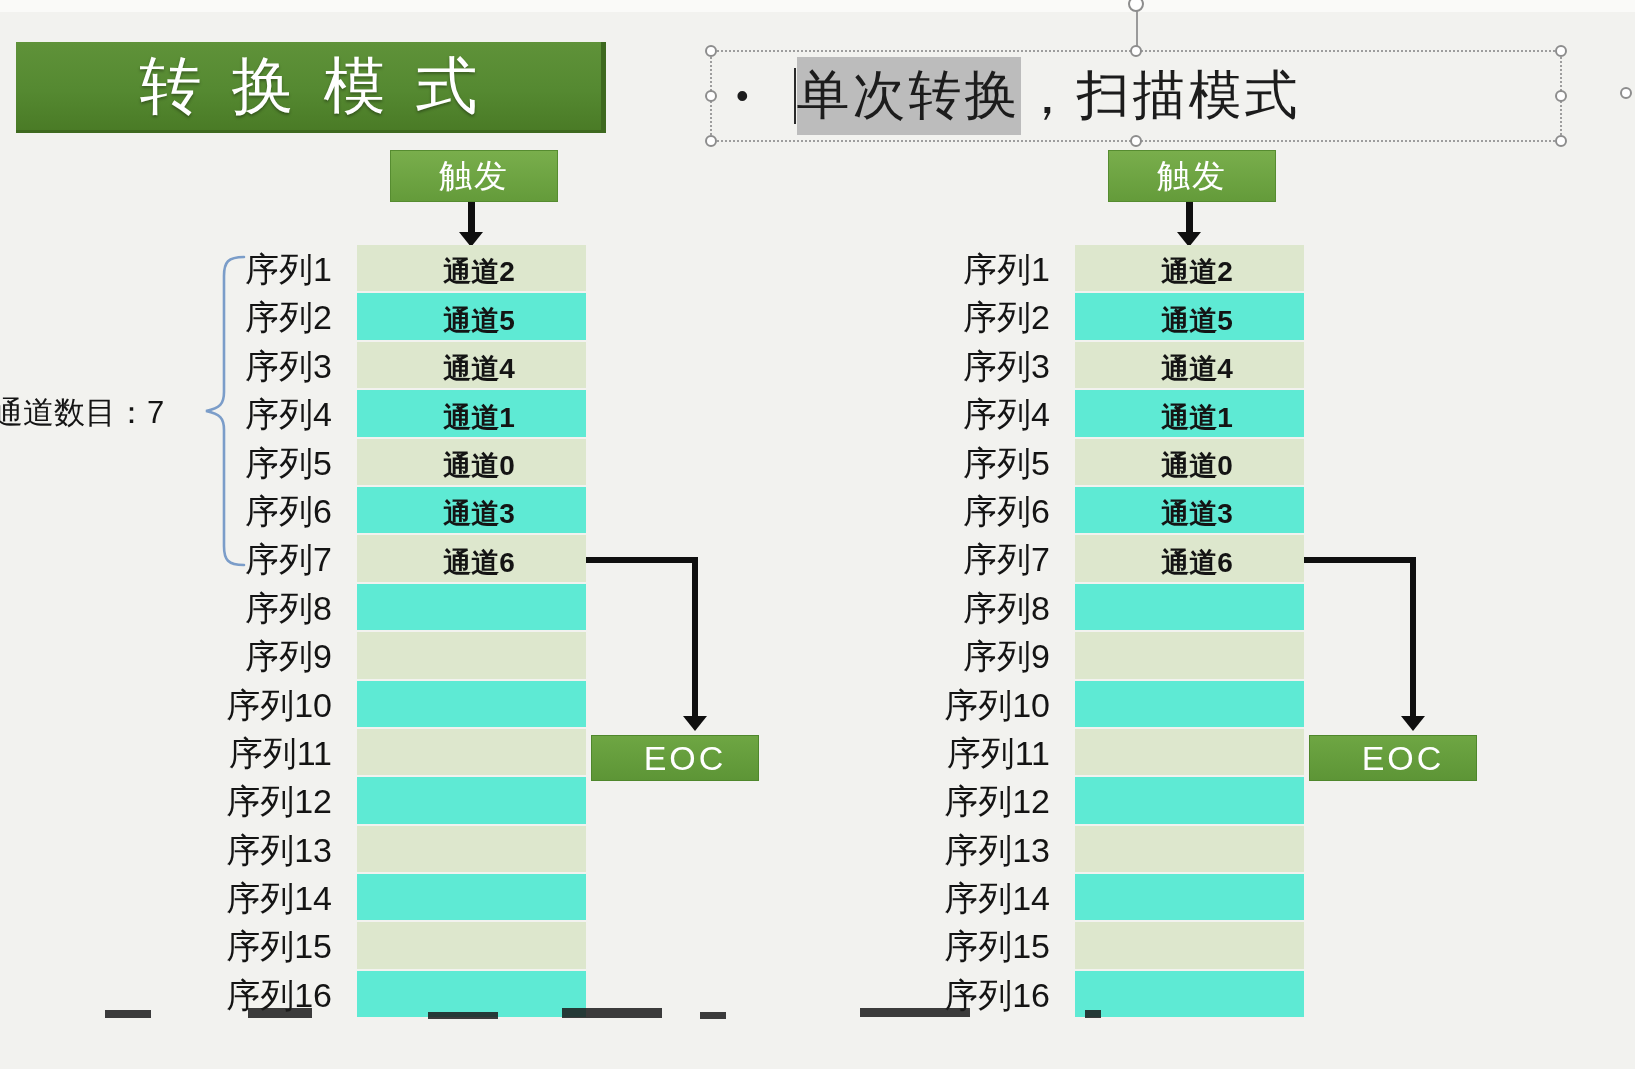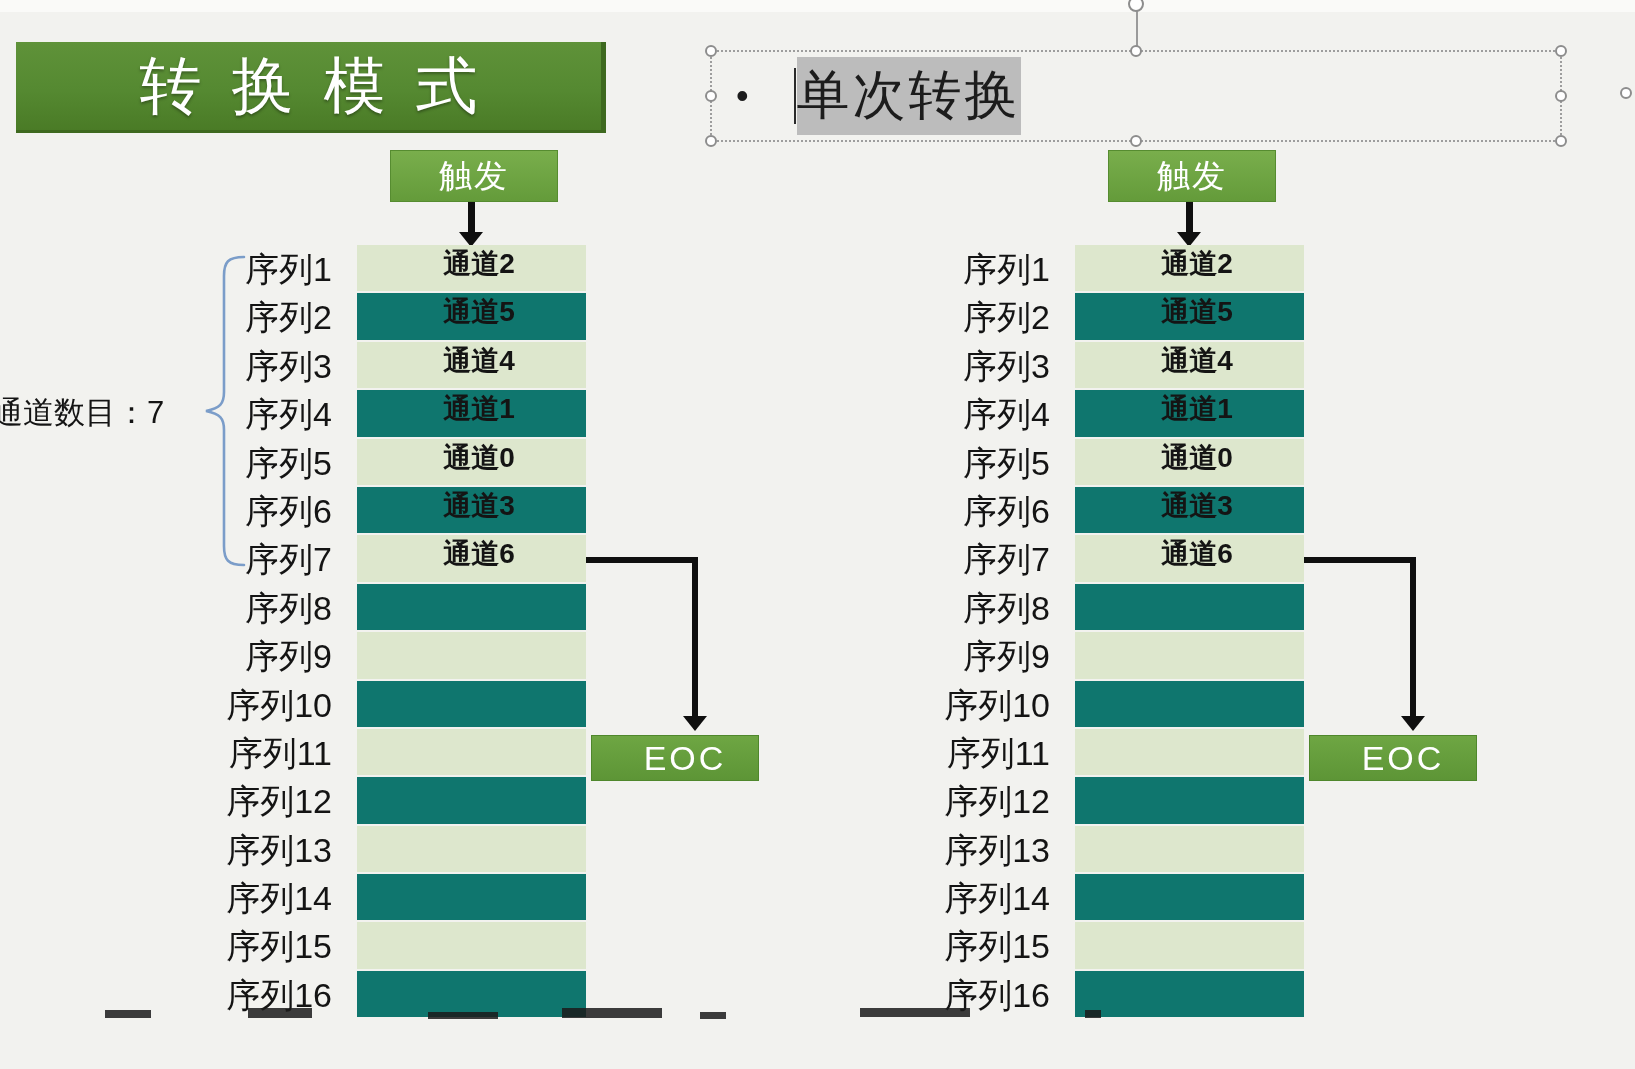--- a/index.html
+++ b/index.html
@@ -74,25 +74,25 @@
     border-left:12px solid transparent;border-right:12px solid transparent;
     border-top:15px solid #0f0f0f;
   }
 
   .labels-col{position:absolute;left:0;top:95px;width:115px;text-align:right;}
   .seq-label{height:48.4px;line-height:48.4px;font-size:34px;color:#141414;white-space:nowrap;}
 
   .seq-table{position:absolute;left:140px;top:95px;width:229px;}
   .seq-row{
     height:46.4px;margin-bottom:2px;
-    display:flex;align-items:flex-start;justify-content:center;
+    display:flex;align-items:flex-end;justify-content:center;
     font-size:28px;font-weight:bold;color:#141414;padding-left:15px;
   }
   .seq-row.odd{background:#dde7cd;}
-  .seq-row.even{background:#0f766e;}
+  .seq-row.even{background:#5eead4;}
 
   
   .channel-count{
     left:-8px;top:392px;font-size:31px;color:#141414;white-space:nowrap;
   }
   .bracket-svg{left:198px;top:254px;}
 
   
   .top-strip{left:0;top:0;width:1635px;height:12px;background:#fafaf8;}
   .frag{position:absolute;background:#1b1b1b;opacity:.85;}
@@ -104,20 +104,21 @@
 
 <div class="abs title-bar">
   <span>转换模式</span>
 </div>
 
 <div class="abs textbox">
   <div class="bullet-line">
     <span class="bullet">•</span>
     <span class="caret"></span>
     <span class="hl">单次转换</span>
+    <span>，扫描模式</span>
   </div>
   <div class="rot-stem"></div>
   <div class="rot-handle"></div>
   <div class="handle" style="left:-7px;top:-7px;"></div>
   <div class="handle" style="left:calc(50% - 6px);top:-7px;"></div>
   <div class="handle" style="right:-7px;top:-7px;"></div>
   <div class="handle" style="left:-7px;top:calc(50% - 6px);"></div>
   <div class="handle" style="right:-7px;top:calc(50% - 6px);"></div>
   <div class="handle" style="left:-7px;bottom:-7px;"></div>
   <div class="handle" style="left:calc(50% - 6px);bottom:-7px;"></div>

